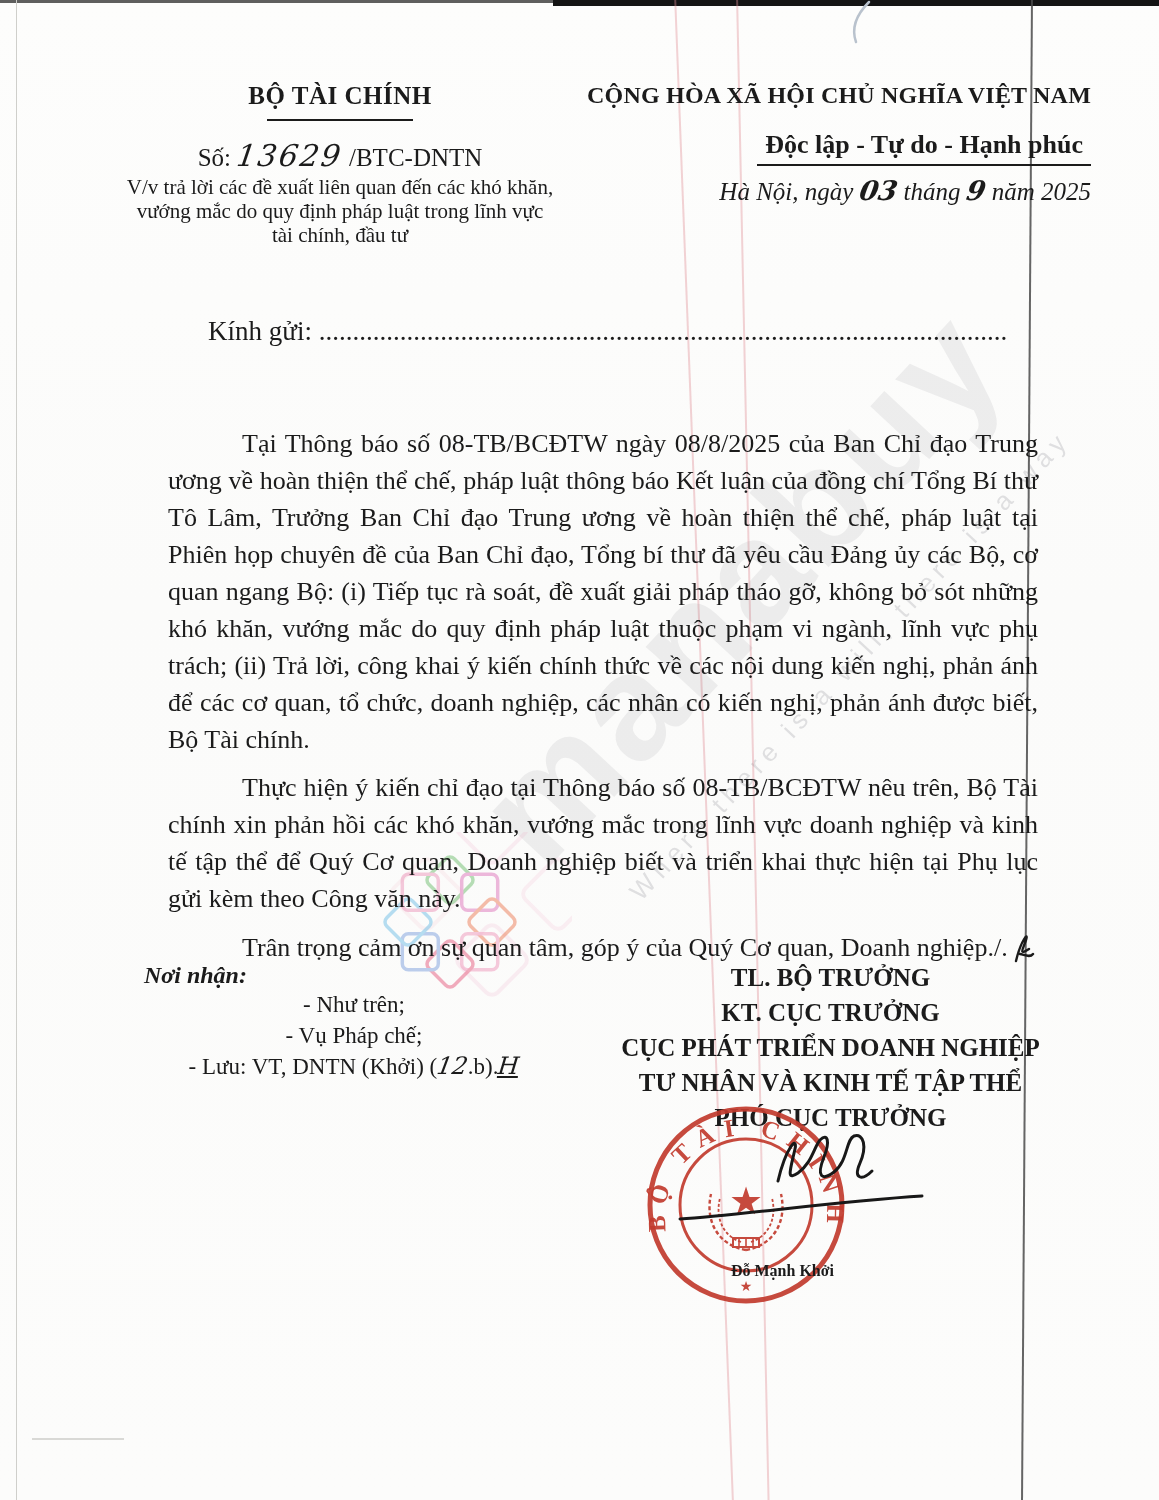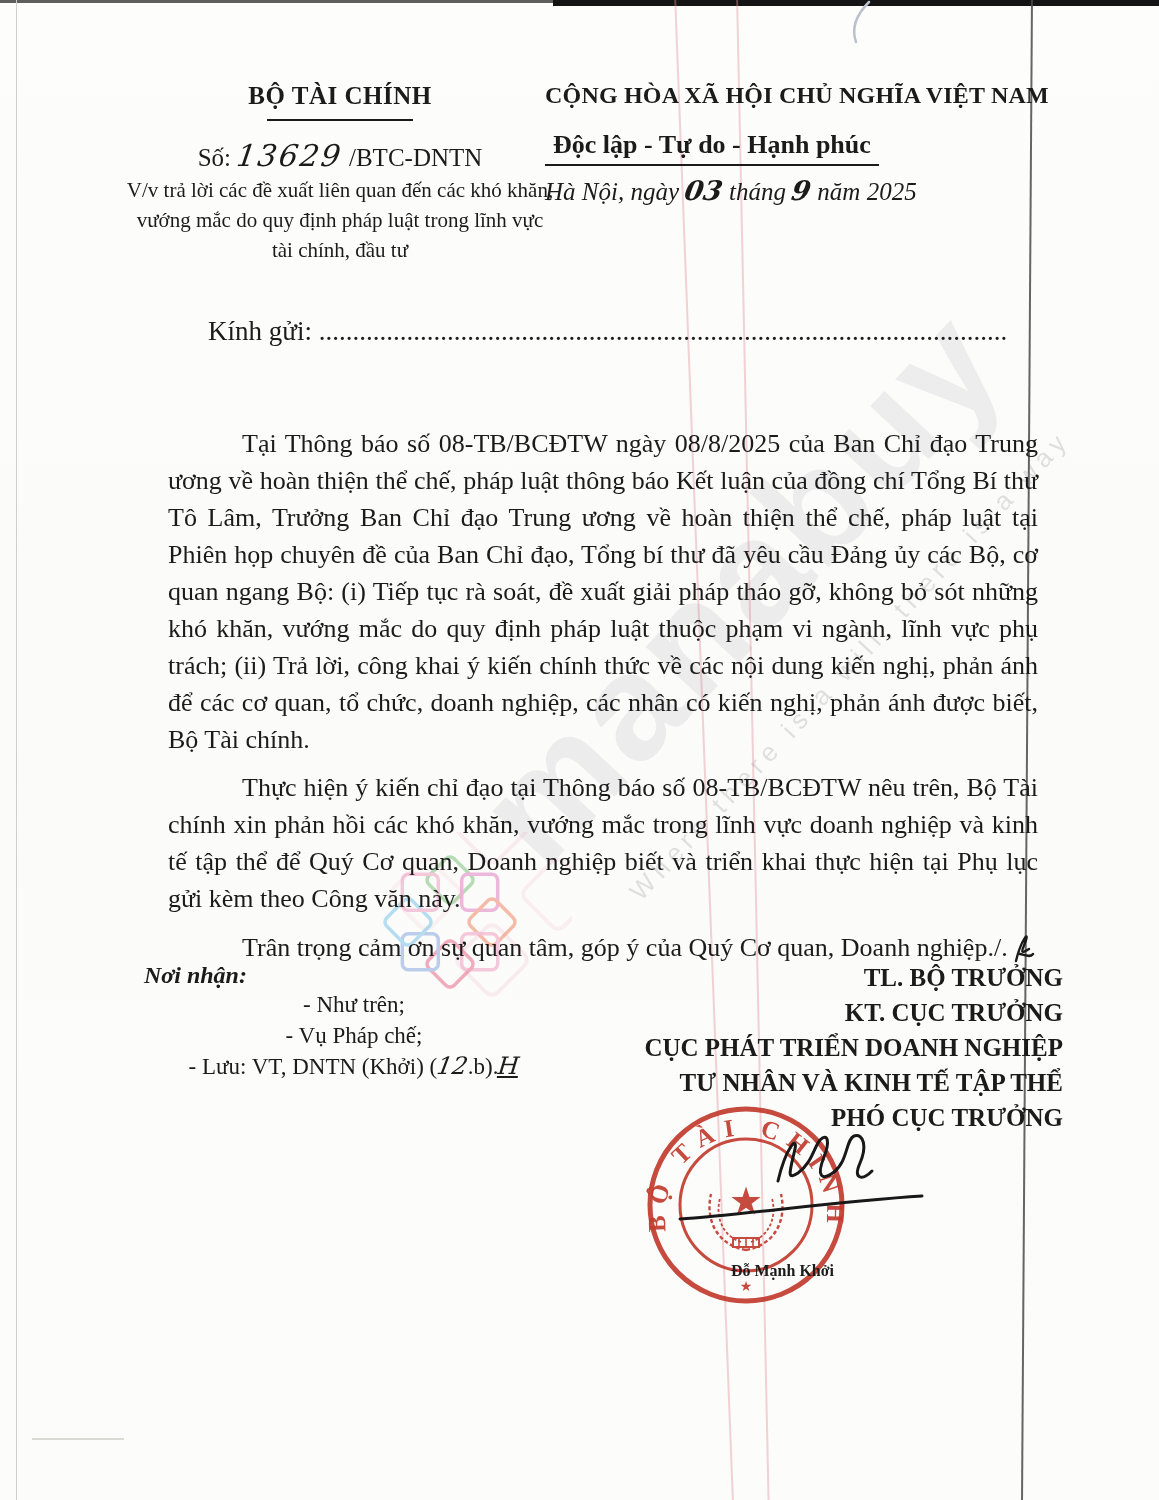--- a/index.html
+++ b/index.html
@@ -26,43 +26,43 @@
     color:rgba(120,120,125,.11);font-family:"Liberation Sans","DejaVu Sans",sans-serif;pointer-events:none;}
   .wm-slogan{position:absolute;left:520px;top:650px;width:660px;text-align:center;
     transform:rotate(-47deg);font-size:26px;letter-spacing:6px;
     color:rgba(125,125,130,.22);font-family:"Liberation Sans","DejaVu Sans",sans-serif;pointer-events:none;}
   .wm-flower{position:absolute;left:362px;top:832px;pointer-events:none;}
   
   .col-left{position:absolute;left:118px;top:82px;width:444px;text-align:center;}
   .agency-name{font-weight:bold;font-size:25px;letter-spacing:.5px;}
   .agency-underline{width:146px;height:2px;background:#1b1b1b;margin:9px auto 0 auto;}
   .ref-line{margin-top:17px;font-size:25px;}
-  .subject{margin-top:2px;font-size:21px;line-height:30px;padding:0 6px;}
-  .col-right{position:absolute;left:545px;top:82px;width:528px;text-align:left;}
+  .subject{margin-top:2px;font-size:21px;line-height:24px;padding:0 6px;}
+  .col-right{position:absolute;left:563px;top:82px;width:528px;text-align:right;}
   .motto1{font-weight:bold;font-size:24px;letter-spacing:.2px;}
   .motto2{display:inline-block;font-weight:bold;font-size:26px;margin-top:21px;
     border-bottom:2px solid #1b1b1b;padding:0 8px 4px 8px;}
   .date-line{margin-top:9px;font-style:italic;font-size:25px;}
   
   .hw{font-style:italic;font-family:"DejaVu Serif","Liberation Serif",serif;}
   .hw-num{font-size:30px;letter-spacing:2px;display:inline-block;transform:skewX(-8deg);}
   .hw-date{font-size:27px;display:inline-block;transform:skewX(-10deg);font-weight:bold;}
   .hw-small{font-size:24px;display:inline-block;transform:skewX(-10deg);}
   .hw-sign{font-size:24px;display:inline-block;transform:skewX(-6deg);text-decoration:underline;}
   
   .salutation{position:absolute;left:208px;top:316px;width:800px;font-size:27px;white-space:nowrap;overflow:hidden;}
   .body-block{position:absolute;left:168px;top:425px;width:870px;}
   .body-block p{margin:0 0 11px 0;font-size:26px;line-height:37px;text-align:justify;text-indent:74px;}
   .body-block p.last{margin-top:0;}
   .paraph{display:inline-block;vertical-align:-8px;margin-left:2px;}
   
   .recipients{position:absolute;left:144px;top:962px;width:420px;}
   .recipients .label{font-weight:bold;font-style:italic;font-size:24px;}
   .recipients .item{font-size:23px;line-height:31px;text-align:center;}
-  .sign-block{position:absolute;left:558px;top:960px;width:505px;text-align:right;}
+  .sign-block{position:absolute;left:578px;top:960px;width:505px;text-align:center;}
   .sign-block .l{font-weight:bold;font-size:25px;line-height:35px;}
   .signer-name{position:absolute;left:530px;top:1262px;width:505px;text-align:center;
     font-weight:bold;font-size:16px;}
   .seal-svg{position:absolute;left:643px;top:1102px;}
   .signature-svg{position:absolute;left:660px;top:1125px;}
 </style>
 </head>
 <body>
 
 <div class="page">

